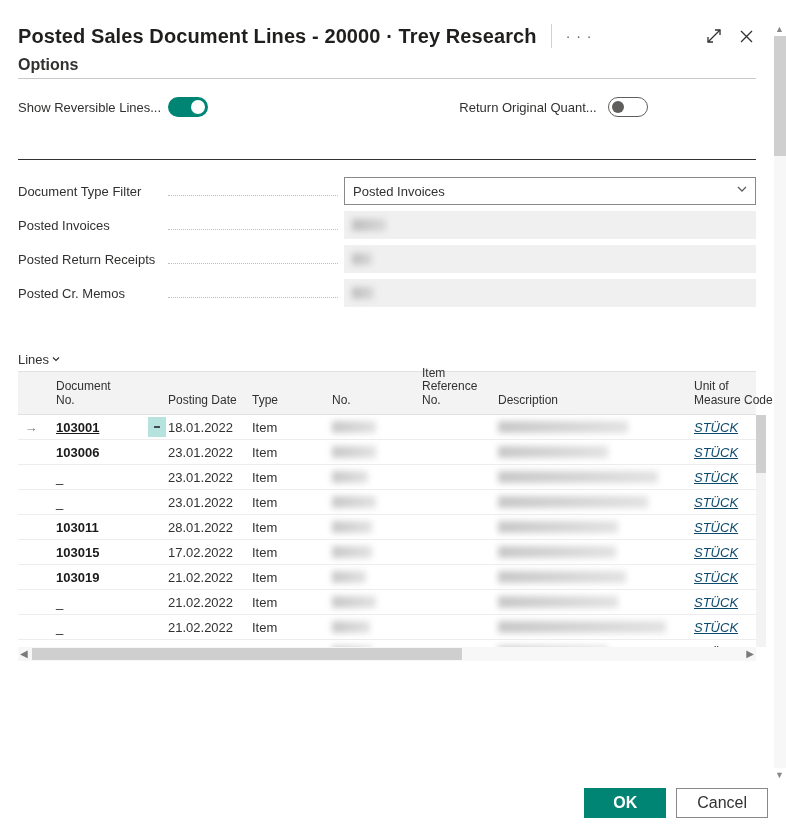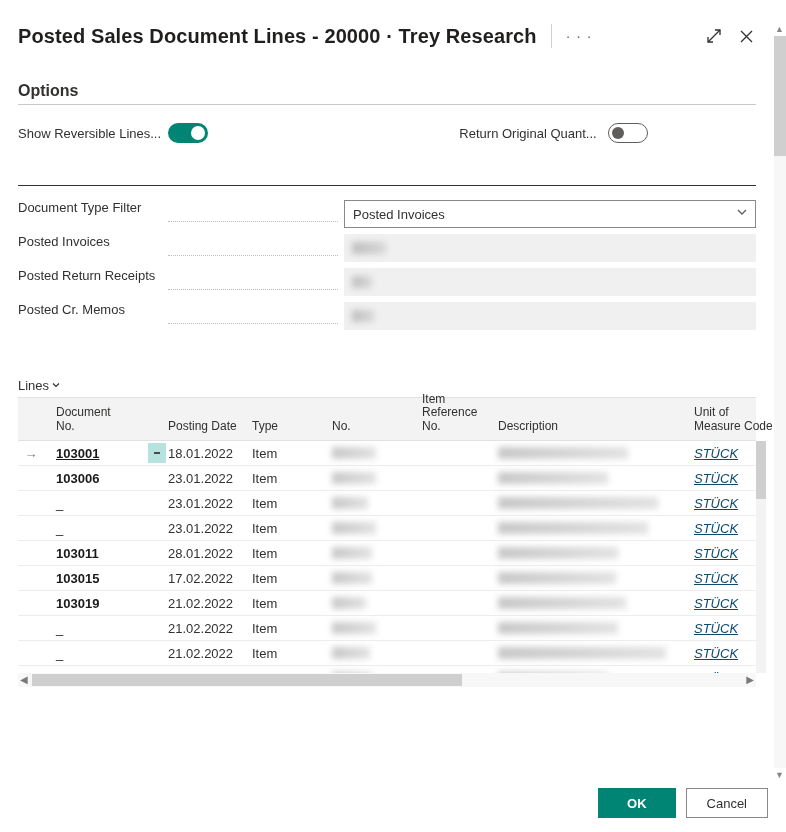--- a/index.html
+++ b/index.html
@@ -13,33 +13,33 @@
   overflow: hidden;
   position: relative;
 }
 .pane { position: absolute; left: 0; right: 12px; top: 0; bottom: 0; padding: 16px 18px 15px 18px; }
 .titlebar { display: flex; align-items: center; height: 40px; }
 .page-title { font-size: 20px; font-weight: 600; color: #201f1e; letter-spacing: 0.1px; }
 .title-sep { width: 1px; height: 24px; background: #d0d0d0; margin: 0 14px 0 14px; }
 .more-dots { font-size: 14px; color: #605e5c; letter-spacing: 1px; cursor: pointer; }
 .title-actions { margin-left: auto; display: flex; gap: 12px; }
 .icon-btn { width: 20px; height: 20px; display: flex; align-items: center; justify-content: center; color: #323130; cursor: pointer; }
-.section-title { font-size: 16px; font-weight: 600; margin-top: 26px; }
+.section-title { font-size: 16px; font-weight: 600; }
 .hr { border: 0; border-bottom: 1px solid #c8c8c8; margin-top: 4px; }
 .options-row { display: flex; align-items: center; margin-top: 18px; }
 .opt-label { font-size: 13px; color: #323130; width: 150px; white-space: nowrap; overflow: hidden; text-overflow: ellipsis; }
 .opt-right { margin-left: 240px; display: flex; align-items: center; }
 .toggle { position: relative; width: 40px; height: 20px; border-radius: 10px; cursor: pointer; flex-shrink: 0; }
 .toggle.on { background: #008575; }
 .toggle.on .knob { position: absolute; right: 3px; top: 3px; width: 14px; height: 14px; border-radius: 50%; background: #fff; }
 .toggle.off { background: #fff; border: 1px solid #605e5c; }
 .toggle.off .knob { position: absolute; left: 3px; top: 2.5px; width: 12px; height: 12px; border-radius: 50%; background: #605e5c; }
 .hr2 { border: 0; border-bottom: 1px solid #323130; margin-top: 42px; }
 .form-rows { margin-top: 14px; }
-.form-row { display: flex; align-items: flex-start; height: 34px; }
+.form-row { display: flex; align-items: center; height: 34px; }
 .form-label { font-size: 13px; color: #323130; width: 150px; position: relative; flex-shrink: 0; }
 .dots { flex: 0 0 170px; height: 1px; border-bottom: 1.5px dotted #bdbdbd; margin: 0 6px 0 0; align-self: center; margin-top: 8px; }
 .select-wrap { flex: 1; position: relative; }
 .select-box { width: 100%; height: 28px; border: 1px solid #8a8886; background: #fff; padding: 0 28px 0 8px; font-size: 13px; display: flex; align-items: center; cursor: pointer; }
 .select-caret { position: absolute; right: 8px; top: 6px; color: #605e5c; }
 .ro-box { flex: 1; height: 28px; background: #f0f0f0; padding: 0 8px; display: flex; align-items: center; }
 .blur-sm { filter: blur(3px); background: linear-gradient(90deg,#bdbdbd,#d8d8d8); width: 28px; height: 12px; }
 .lines-header { display: flex; align-items: center; margin-top: 42px; font-size: 13px; }
 .lines-header .caret { margin-left: 2px; }
 .grid-wrap { margin-top: 4px; position: relative; }
@@ -67,21 +67,21 @@
 .h-scroll { height: 14px; background: #f7f7f7; position: relative; display:flex; align-items:center; }
 .h-thumb { position: absolute; left: 14px; width: 430px; height: 12px; background: #cfcfcf; top: 1px; }
 .h-arrow-l { position:absolute; left:2px; top:1px; font-size:10px; color:#7a7a7a; cursor:pointer;}
 .h-arrow-r { position:absolute; right:2px; top:1px; font-size:10px; color:#7a7a7a; cursor:pointer;}
 .table-vscroll { position:absolute; right:-10px; top:44px; width:10px; height:232px; background:#f3f3f3;}
 .table-vthumb { position:absolute; top:0; left:0; width:10px; height:58px; background:#cfcfcf;}
 .outer-scroll { position: absolute; right: 0; top: 36px; bottom: 64px; width: 12px; background: #f7f7f7; }
 .outer-thumb { position: absolute; top: 0; left: 0; right: 0; height: 120px; background: #cfcfcf; }
 .outer-arrow { position:absolute; left:1px; font-size:9px; color:#888; cursor:pointer;}
 .footer { position: absolute; right: 18px; bottom: 14px; display: flex; gap: 10px; }
-.btn { height: 30px; padding: 0 20px; font-size: 13px; border: 1px solid #8a8886; background: #fff; cursor: pointer; display: flex; align-items: center; }
+.btn { height: 30px; padding: 0 20px; font-size: 16px; border: 1px solid #8a8886; background: #fff; cursor: pointer; display: flex; align-items: center; }
 .btn.primary { background: #008575; color: #fff; border-color: #008575; font-weight: 600; padding: 0 28px; }
 .th-label { line-height: 1.15; }
 </style>
 </head>
 <body>
 
 <div class="outer-scroll">
   <span class="outer-arrow" style="top:-12px;">▲</span>
   <div class="outer-thumb"></div>
   <span class="outer-arrow" style="bottom:-12px;">▼</span>

